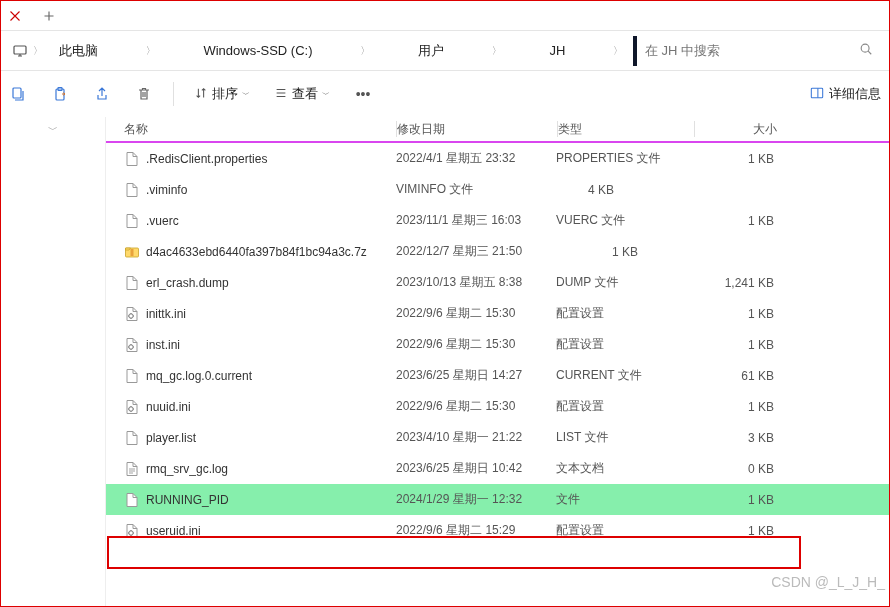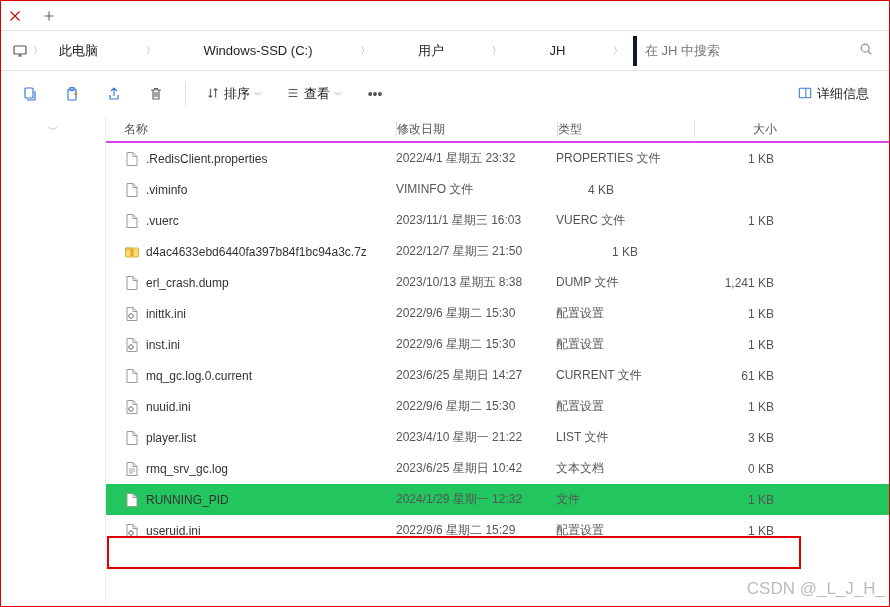--- a/index.html
+++ b/index.html
@@ -8,48 +8,48 @@
     .tab-close { width: 20px; height: 20px; display: flex; align-items: center; justify-content: center; color: #c00; cursor: pointer; }
     .tab-add { width: 28px; height: 28px; display: flex; align-items: center; justify-content: center; color: #666; margin-left: 10px; cursor: pointer; }
     .addrbar { height: 40px; display: flex; align-items: center; padding: 0 8px; border-bottom: 1px solid #e5e5e5; }
     .nav-icon { width: 22px; height: 22px; display: flex; align-items: center; justify-content: center; color: #555; }
     .crumbs { flex: 1; display: flex; align-items: center; gap: 4px; padding: 0 8px; font-size: 13px; justify-content: space-between; }
     .crumb { padding: 4px 6px; cursor: pointer; color: #222; }
     .chev { color: #888; font-size: 10px; padding: 0 2px; }
     .searchbox { width: 248px; height: 30px; border-left: 4px solid #0f172a; display: flex; align-items: center; padding: 0 8px; color: #888; font-size: 13px; }
     .searchbox input { border: none; outline: none; flex: 1; font-size: 13px; color: #333; background: transparent; }
     .search-icon { color: #888; }
-    .toolbar { height: 46px; display: flex; align-items: center; padding: 0 12px; gap: 8px; }
+    .toolbar { height: 46px; display: flex; align-items: center; padding: 0 0; gap: 8px; }
     .tb-btn { width: 34px; height: 34px; display: flex; align-items: center; justify-content: center; color: #3b78d8; cursor: pointer; border-radius: 4px; }
     .tb-btn.gray { color: #666; }
     .tb-sep { width: 1px; height: 24px; background: #e0e0e0; margin: 0 4px; }
     .tb-text { display: flex; align-items: center; gap: 4px; padding: 6px 8px; cursor: pointer; color: #222; font-size: 13px; }
     .tb-text .caret { font-size: 8px; color: #666; }
     .tb-spacer { flex: 1; }
     .content { display: flex; height: calc(100% - 116px); }
     .sidebar { width: 105px; border-right: 1px solid #eee; }
     .sidebar-arrow { text-align: center; color: #999; font-size: 10px; padding: 6px 0; }
     .main { flex: 1; overflow: hidden; position: relative; }
     .cols { height: 26px; display: flex; align-items: center; border-bottom: 2px solid #d946ef; color: #555; font-size: 12px; }
     .col-name { width: 290px; padding-left: 18px; }
     .col-date { width: 160px; }
     .col-type { width: 136px; }
     .col-size { width: 100px; text-align: right; padding-right: 18px; }
     .col-sep { width: 1px; height: 16px; background: #e0e0e0; }
     .rows { overflow-y: auto; }
     .row { height: 31px; display: flex; align-items: center; font-size: 12px; color: #333; }
-    .row.sel { background: #22c55e; }
+    .row.sel { background: #86efac; }
     .row .cell-name { width: 290px; padding-left: 18px; display: flex; align-items: center; gap: 6px; }
     .row .cell-date { width: 160px; color: #555; }
     .row .cell-type { width: 136px; color: #555; }
     .row .cell-size { width: 100px; text-align: right; padding-right: 18px; color: #555; }
     .ficon { width: 16px; height: 16px; display: inline-flex; align-items: center; justify-content: center; flex-shrink: 0; }
     .ficon svg { width: 16px; height: 16px; }
     .redbox { position: absolute; left: 106px; top: 535px; width: 694px; height: 33px; border: 2px solid #d00; pointer-events: none; }
-    .watermark { position: absolute; right: 4px; bottom: 7px; font-size: 17px; color: #bbb; }
+    .watermark { position: absolute; right: 4px; bottom: 16px; font-size: 14px; color: #bbb; }
   </style>
 </head>
 <body>
 
 <div class="titlebar">
   <div class="tab-close">
     <svg viewBox="0 0 16 16" width="12" height="12">
         <path d="M2 2 L14 14 M14 2 L2 14" stroke="#c00" stroke-width="1.5" fill="none"></path>
       </svg>
   </div>

